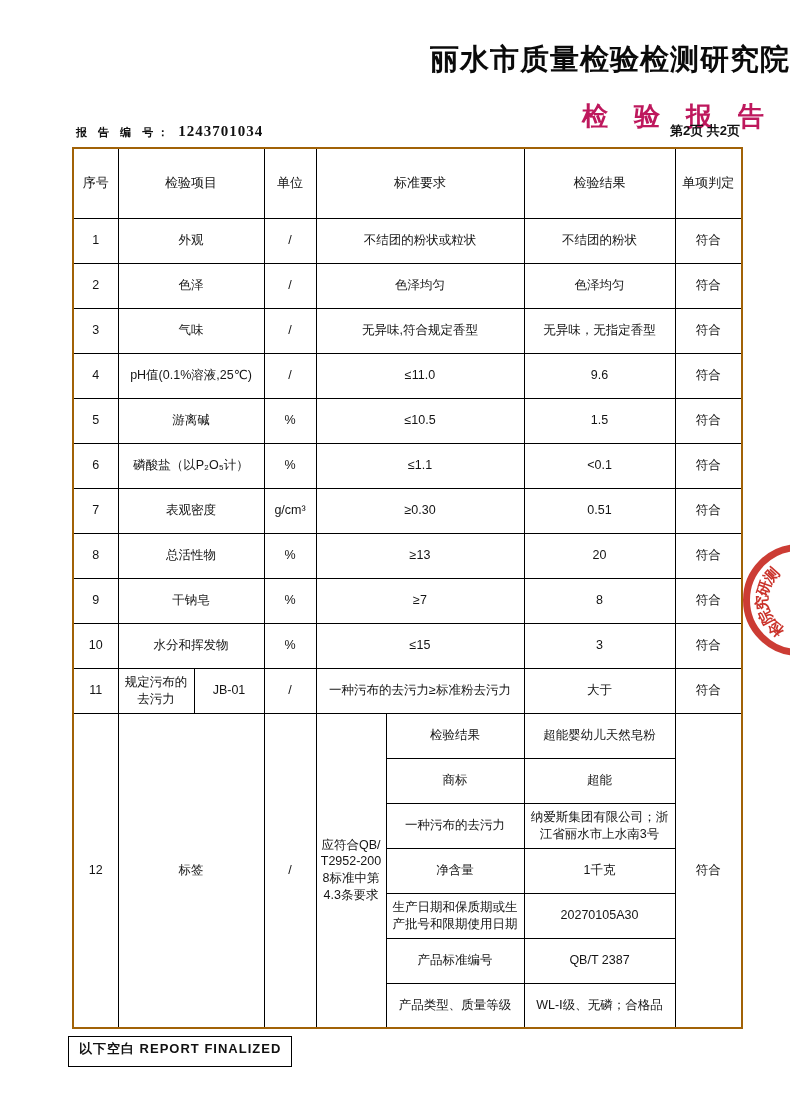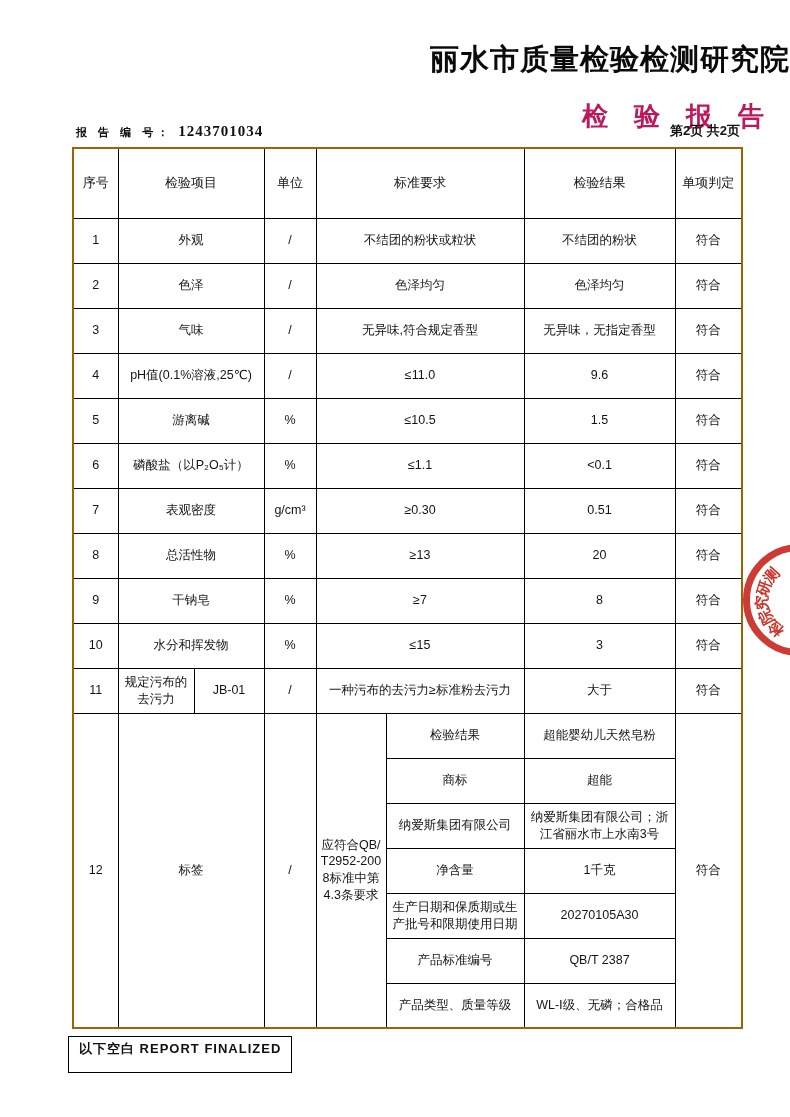--- a/index.html
+++ b/index.html
@@ -41,21 +41,21 @@
   }
   tr.hdr td { height:70px; font-size:13px; }
   tr.r td { height:45px; }
   td.small-item { font-size:11px; line-height:1.25;margin-left:44px; }
   td.std-small {
     font-size:11px; text-align:left; line-height:1.3; padding-left:4px;
   }
   .preline { white-space:pre-line; }
   .finalized-box {
     position:absolute; top:1036px; left:68px;
-    border:1.5px solid #000; padding:3px 10px 14px 10px;
+    border:1.5px solid #000; padding:3px 10px 8px 10px;
     font-size:13px; font-weight:bold; letter-spacing:1px;
   }
   
   .seal {
     position:absolute; left:743px; top:544px; width:112px; height:112px;
     border:7px solid rgba(197,33,24,0.88); border-radius:50%;
   }
   .seal span {
     position:absolute; left:50%; top:50%; width:16px; height:16px;
     margin-left:-8px; margin-top:-8px;
@@ -207,21 +207,21 @@
 4.3条要求</td>
       <td>检验结果</td>
       <td>超能婴幼儿天然皂粉</td>
       <td rowspan="7">符合</td>
     </tr>
     <tr class="r">
       <td>商标</td>
       <td>超能</td>
     </tr>
     <tr class="r">
-      <td>纳爱斯集团有限公司</td>
+      <td>一种污布的去污力</td>
       <td class="preline">纳爱斯集团有限公司；浙
 江省丽水市上水南3号</td>
     </tr>
     <tr class="r">
       <td>净含量</td>
       <td>1千克</td>
     </tr>
     <tr class="r">
       <td class="preline">生产日期和保质期或生
 产批号和限期使用日期</td>

